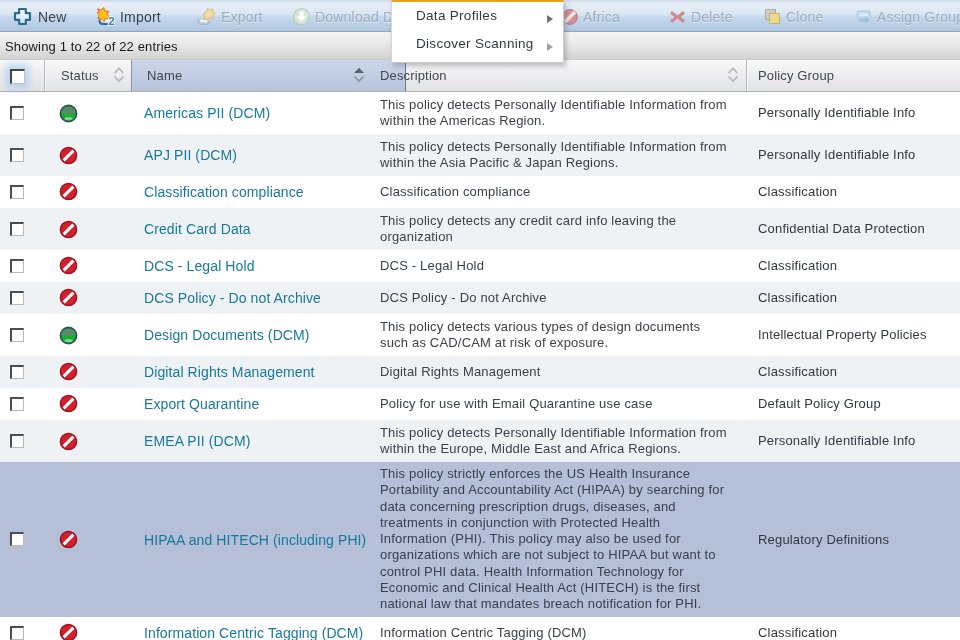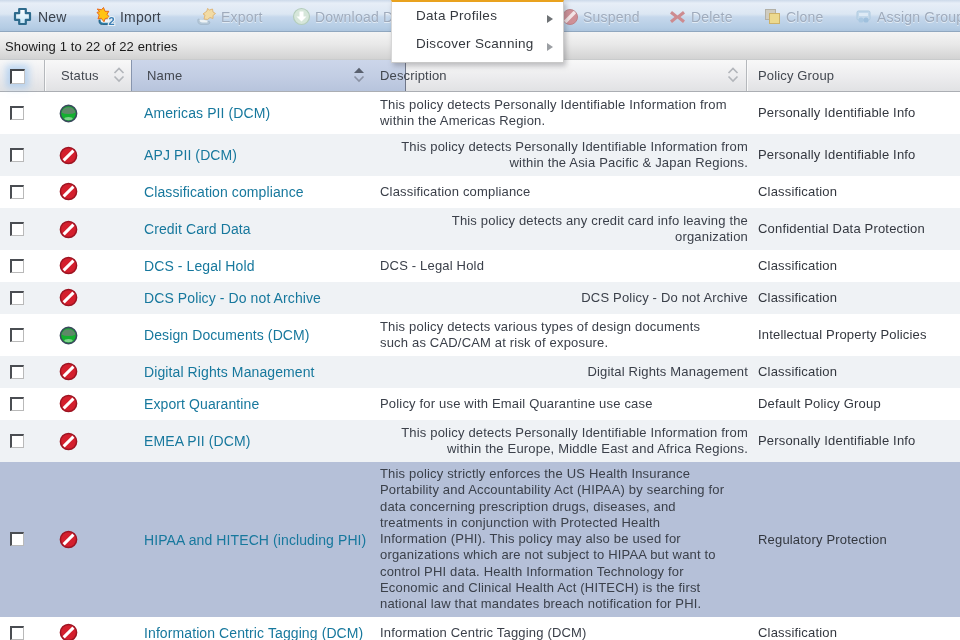--- a/index.html
+++ b/index.html
@@ -33,21 +33,21 @@
 .hcell { position:absolute; top:0; height:31px; }
 .hsep { position:absolute; top:0; width:2px; height:31px;
   background:linear-gradient(90deg,#b5b8bc 0 1px,#fafafa 1px 2px); }
 .hlabel { position:absolute; font-size:13px; letter-spacing:0.15px; color:#42474f; top:8px; }
 #hname { left:131px; width:275px;
   background:linear-gradient(180deg,#ccd6ea 0%,#c2cde3 55%,#b7c4dc 100%);
   border-left:1px solid #8795ae; border-right:1px solid #6f7688; }
 
 
 .row { position:absolute; left:0; width:960px; }
-.row.alt { background:#eff2f5;text-align:right; }
+.row.alt { background:#eff2f5; }
 .row.sel { background:#b5c0d8; }
 .cb { position:absolute; left:10px; width:14px; height:14px; background:#fff;
   border-top:2px solid #4a4d52; border-left:2px solid #4a4d52;
   border-right:1px solid #b9b9b9; border-bottom:1px solid #b9b9b9; }
 .sticon { position:absolute; left:59px; width:19px; height:19px; }
 .nm { position:absolute; left:144px; font-size:14px; letter-spacing:0.1px; color:#17789d; }
 .dsc { position:absolute; left:380px; font-size:13px; letter-spacing:0.18px; color:#3b404a; line-height:16.3px; width:368px; }
 .pg { position:absolute; left:758px; font-size:13px; letter-spacing:0.18px; color:#33373f; }
 
 
@@ -96,21 +96,21 @@
       <circle cx="9.5" cy="9.5" r="8" fill="#d6e6da" stroke="#b4cdbc" stroke-width="1.2"></circle>
       <path d="M7.5 4.5 h4 v5 h3 l-5 5 -5-5 h3 z" fill="#ffffff"></path>
     </svg>
     <span class="lbl">Download Definitions</span>
   </div>
   <div class="titem dis" style="left:561px;">
     <svg width="18" height="18" viewBox="0 0 18 18">
       <circle cx="9" cy="9" r="7.5" fill="#cf9097" stroke="#bc8288" stroke-width="1"></circle>
       <rect x="2" y="7.3" width="14" height="3.4" fill="#f3e4e6" transform="rotate(-45 9 9)"></rect>
     </svg>
-    <span class="lbl">Suspend</span>
+    <span class="lbl">Africa</span>
   </div>
   <div class="titem dis" style="left:668px;">
     <svg width="19" height="18" viewBox="0 0 19 18">
       <path d="M4 3 l5.5 4.5 L15 3 l2 2.5 -4.5 3.5 4.5 3.5 -2 2.5 -5.5-4.5 L4 15 l-2-2.5 L6.5 9 2 5.5 z" fill="#cd8b90"></path>
     </svg>
     <span class="lbl">Delete</span>
   </div>
   <div class="titem dis" style="left:763px;">
     <svg width="19" height="19" viewBox="0 0 19 19">
       <rect x="2.5" y="2.5" width="10" height="10" fill="#cfccc0" stroke="#b2b0a6" stroke-width="1"></rect>
@@ -264,21 +264,21 @@
 <span class="pg" style="top:13px;">Personally Identifiable Info</span>
 </div>
 <div class="row sel" style="top:462px;height:155px;">
 <div class="cb" style="top:70px;"></div>
 <svg class="sticon" style="top:68px" viewBox="0 0 19 19">
 <circle cx="9.5" cy="9.5" r="8.1" fill="#d41f2d" stroke="#9d1422" stroke-width="1.5"></circle>
 <rect x="2.6" y="8.05" width="13.8" height="3.0" fill="#ffffff" transform="rotate(-45 9.5 9.5)"></rect>
 </svg>
 <span class="nm" style="top:70px;">HIPAA and HITECH (including PHI)</span>
 <div class="dsc" style="top:4px;">This policy strictly enforces the US Health Insurance<br>Portability and Accountability Act (HIPAA) by searching for<br>data concerning prescription drugs, diseases, and<br>treatments in conjunction with Protected Health<br>Information (PHI). This policy may also be used for<br>organizations which are not subject to HIPAA but want to<br>control PHI data. Health Information Technology for<br>Economic and Clinical Health Act (HITECH) is the first<br>national law that mandates breach notification for PHI.</div>
-<span class="pg" style="top:70px;">Regulatory Protection</span>
+<span class="pg" style="top:70px;">Regulatory Definitions</span>
 </div>
 <div class="row" style="top:617px;height:32px;">
 <div class="cb" style="top:9px;"></div>
 <svg class="sticon" style="top:6px" viewBox="0 0 19 19">
 <circle cx="9.5" cy="9.5" r="8.1" fill="#d41f2d" stroke="#9d1422" stroke-width="1.5"></circle>
 <rect x="2.6" y="8.05" width="13.8" height="3.0" fill="#ffffff" transform="rotate(-45 9.5 9.5)"></rect>
 </svg>
 <span class="nm" style="top:8px;">Information Centric Tagging (DCM)</span>
 <div class="dsc" style="top:8px;">Information Centric Tagging (DCM)</div>
 <span class="pg" style="top:8px;">Classification</span>

